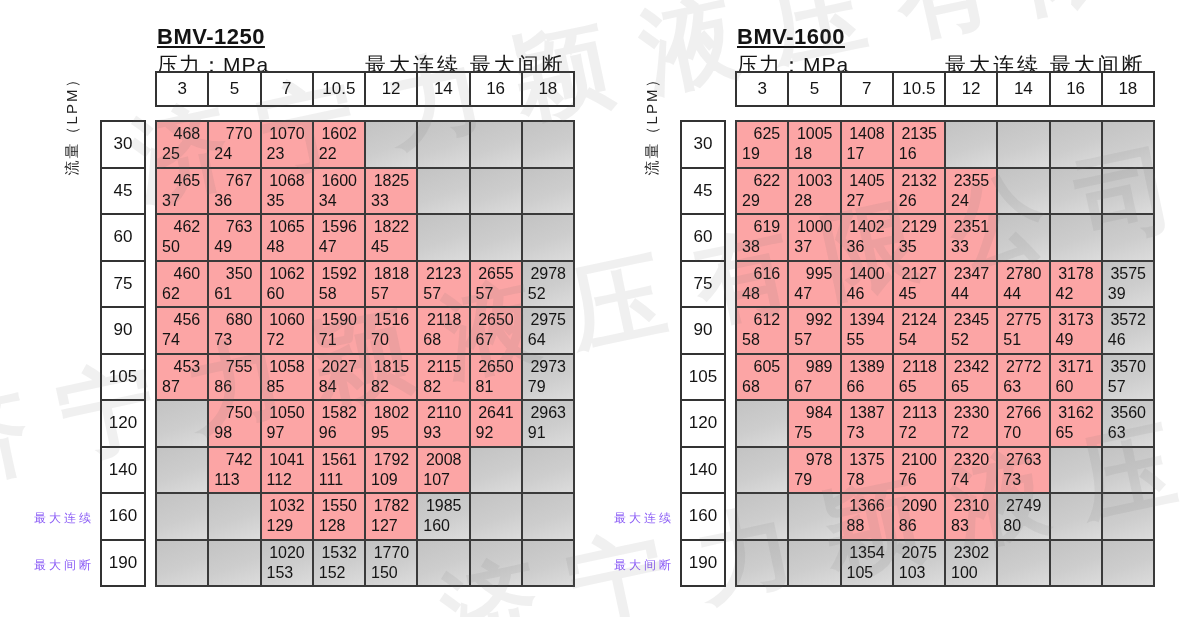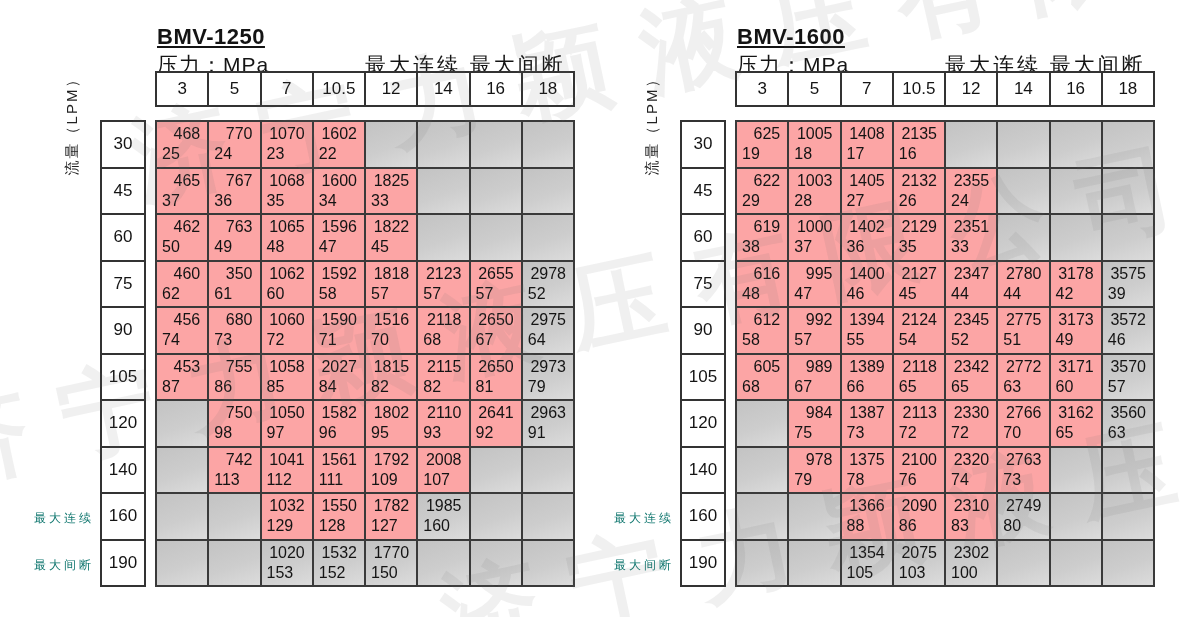--- a/index.html
+++ b/index.html
@@ -50,21 +50,21 @@
     border-collapse:collapse;table-layout:fixed;background:#fca5a5;border:2px solid #222;
   }
   table.body td{
     border:2px solid #3a3a3a;padding:0;vertical-align:top;font-size:16px;line-height:20px;
   }
   table.body td.g{background:linear-gradient(160deg,#c3c3c3 0%,#cdcdcd 55%,#dcdcdc 100%);}
   .tq{text-align:right;padding:2px 7px 0 2px;}
   .sp{text-align:left;padding:0 2px 0 5px;}
   
   .side-label{
-    position:absolute;width:92px;text-align:right;font-size:12px;letter-spacing:3px;color:#0f766e;
+    position:absolute;width:92px;text-align:right;font-size:12px;letter-spacing:3px;color:#8b5cf6;
   }
   .sl-a{left:2px;top:510px;}
   .sl-b{left:2px;top:557px;font-family:Liberation Serif, serif;}
 </style>
 </head>
 <body>
 
 <div class="stage">
 
   <div>

